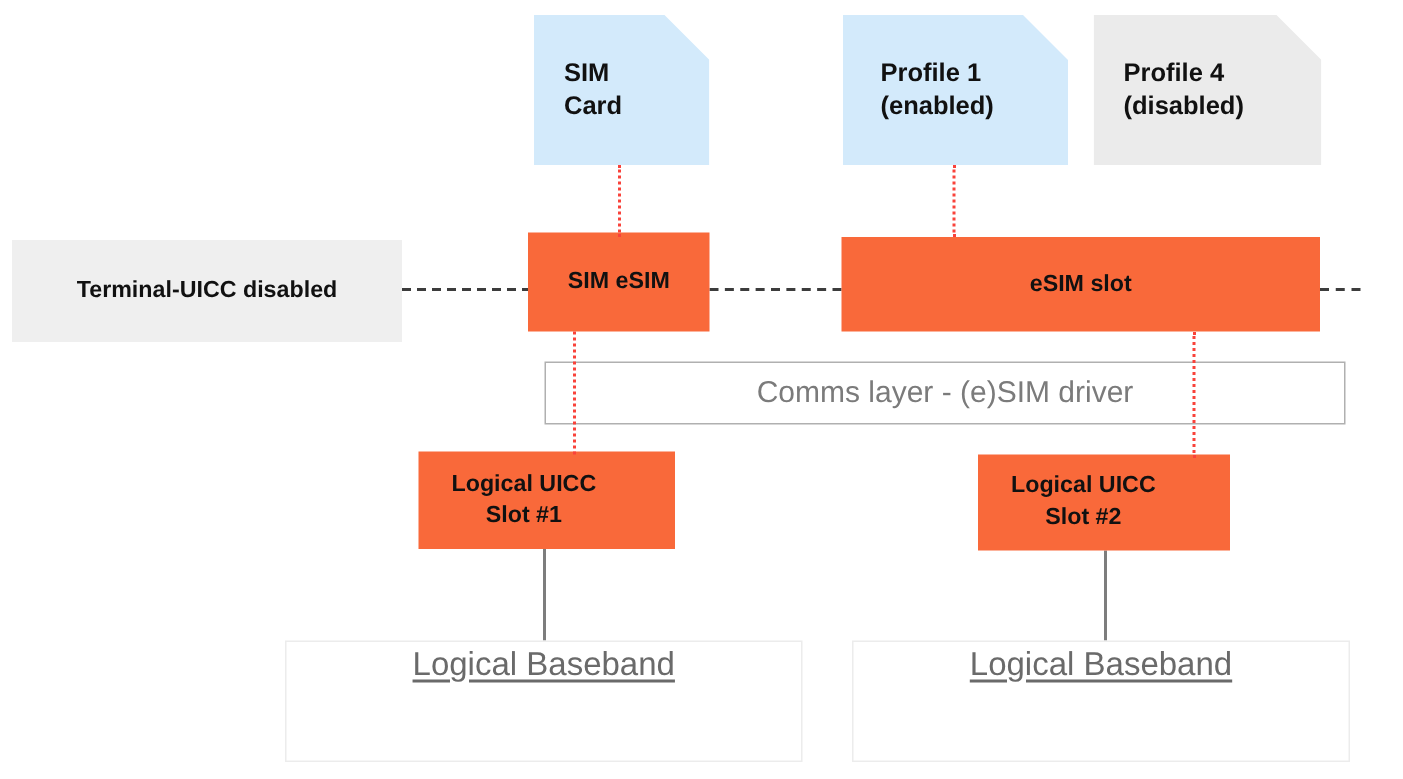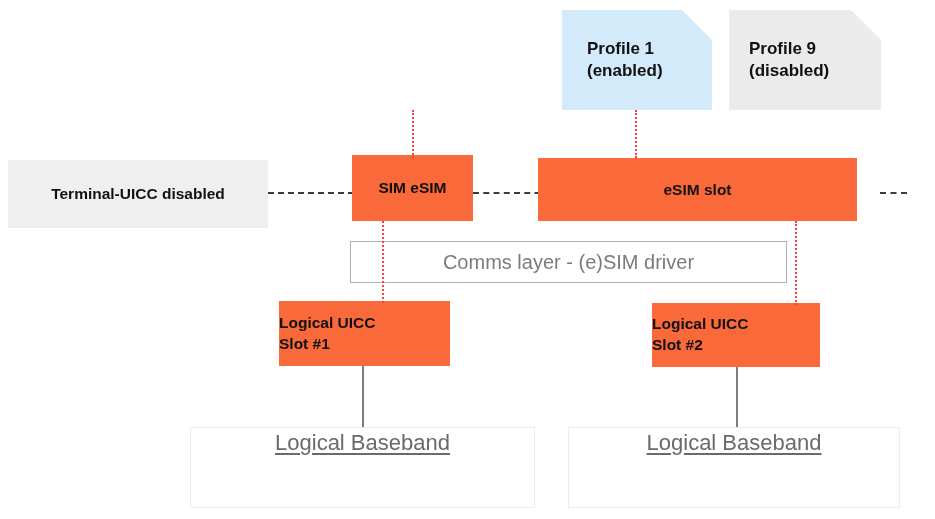--- a/index.html
+++ b/index.html
@@ -55,21 +55,23 @@
   }
   .block-orange {
     background: #f9693a;
     color: #111111;
     font-weight: bold;
     font-size: 15.5px;
   }
   .block-orange.center { justify-content: center; }
   .block-orange.left {
     justify-content: flex-start;
+    padding-left: 22px;
     line-height: 1.35;
+    text-align: center;
   }
 
   .block-outline {
     background: #ffffff;
     border: 1.5px solid #b0b0b0;
     justify-content: center;
     color: #7b7b7b;
     font-size: 20px;
     font-weight: normal;
     z-index: 4;
@@ -121,44 +123,48 @@
 
   <div class="conn v-dot-red" style="left:412px; top:110px; height:48px;"></div>
   <div class="conn v-dot-red" style="left:635px; top:110px; height:48px;"></div>
 
   <div class="conn v-dot-red" style="left:382px; top:221px; height:82px;"></div>
   <div class="conn v-dot-red" style="left:795px; top:221px; height:84px;"></div>
 
   <div class="conn v-solid-gray" style="left:362px; top:366px; height:62px;"></div>
   <div class="conn v-solid-gray" style="left:736px; top:367px; height:61px;"></div>
 
+  <div class="node card card-blue" style="left:356px; top:10px; width:117px; height:100px;">
+    <span class="label">SIM
+Card</span>
+  </div>
 
   <div class="node card card-blue" style="left:562px; top:10px; width:150px; height:100px;padding-left:25px;">
     <span class="label">Profile 1
 (enabled)</span>
   </div>
 
   <div class="node card card-gray" style="left:729px; top:10px; width:152px; height:100px;">
-    <span class="label">Profile 9
+    <span class="label">Profile 4
 (disabled)</span>
   </div>
 
   <div class="node block-gray" style="left:8px; top:160px; width:260px; height:68px;">
     <span class="label">Terminal-UICC disabled</span>
   </div>
 
   <div class="node block-orange center" style="left:352px; top:155px; width:121px; height:66px; z-index:5;">
     <span class="label">SIM eSIM</span>
   </div>
 
-  <div class="node block-orange center" style="left:538px; top:158px; width:319px; height:63px; z-index:5;">
+  <div class="node block-orange center" style="left:561px; top:158px; width:319px; height:63px; z-index:5;">
     <span class="label">eSIM slot</span>
   </div>
 
-  <div class="node block-outline" style="left:350px; top:241px; width:437px; height:42px;">
+  <div class="node block-outline" style="left:363px; top:241px; width:534px; height:42px;">
     <span class="label">Comms layer - (e)SIM driver</span>
   </div>
 
   <div class="node block-orange left" style="left:279px; top:301px; width:171px; height:65px; z-index:5;">
     <span class="label">Logical UICC
 Slot #1</span>
   </div>
 
   <div class="node block-orange left" style="left:652px; top:303px; width:168px; height:64px; z-index:5;">
     <span class="label">Logical UICC

